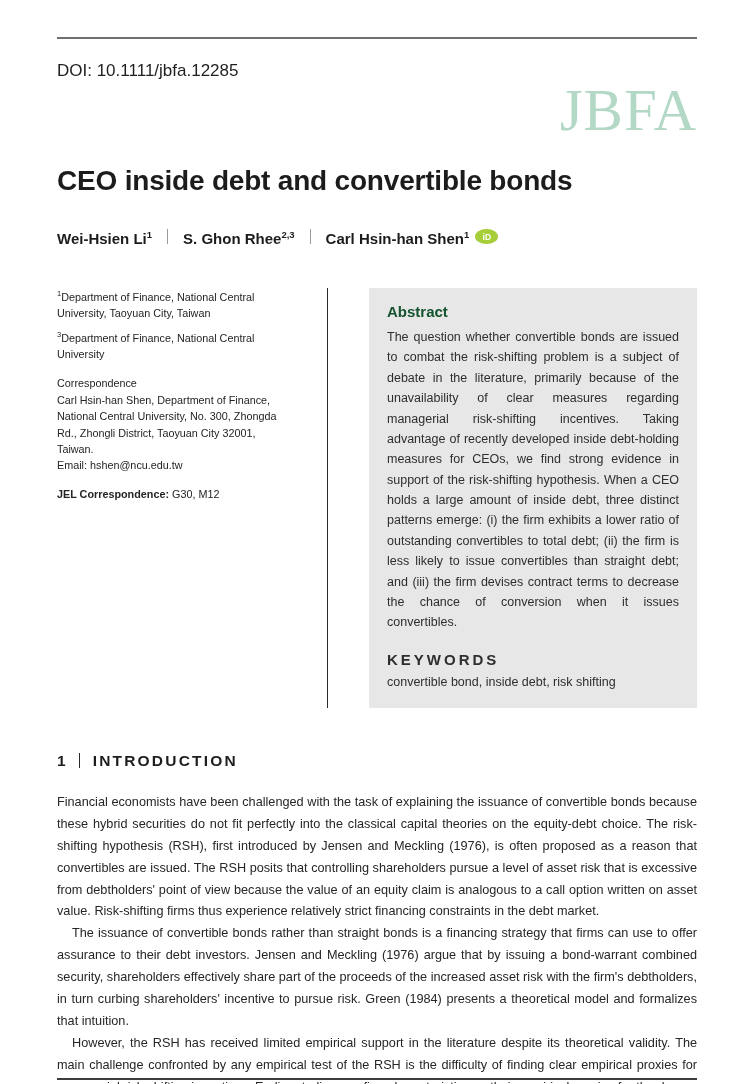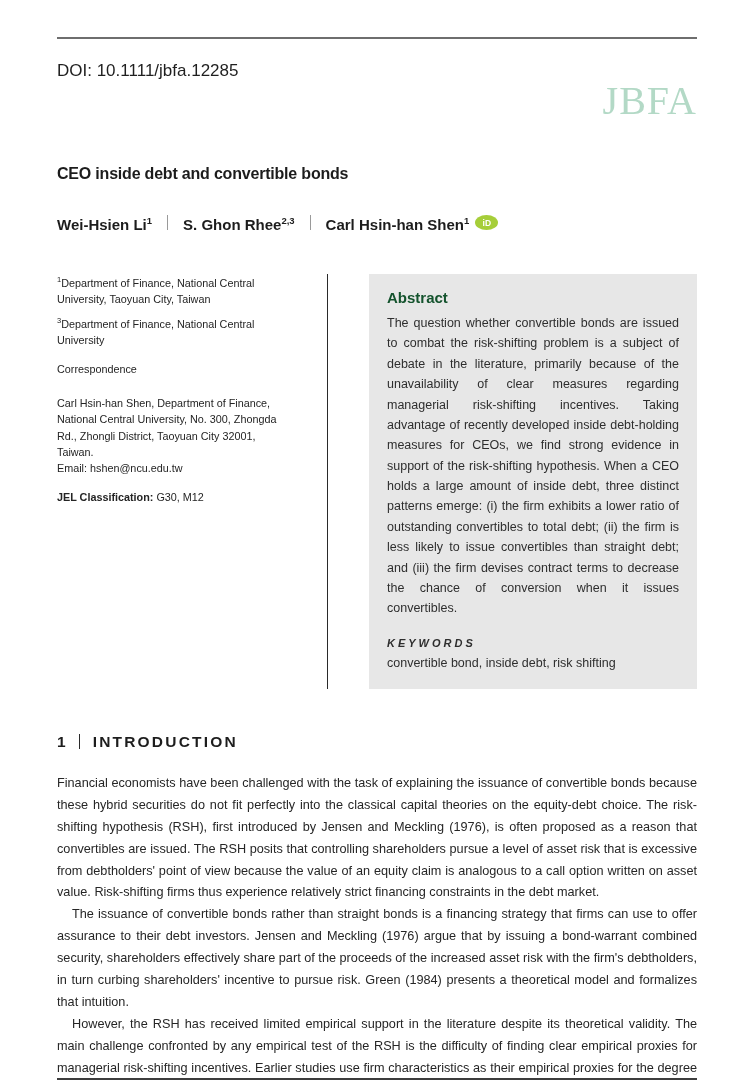--- a/index.html
+++ b/index.html
@@ -22,27 +22,27 @@
   }
   .doi {
     margin-top: 22px;
     font-size: 17px;
     color: #1f1f1f;
   }
   .journal-logo {
     position: absolute;
     top: 44px; right: 57px;
     font-family: "Liberation Serif", serif;
-    font-size: 40px;
+    font-size: 59px;
     line-height: 1;
     letter-spacing: 1px;
   }
   .article-title {
     margin-top: 84px;
-    font-size: 16px;
+    font-size: 28px;
     font-weight: 700;
     letter-spacing: -0.2px;
     color: #1c1c1c;
   }
   .authors {
     margin-top: 32px;
     font-size: 15px;
     font-weight: 700;
     color: #1c1c1c;
     display: flex;
@@ -73,21 +73,21 @@
   .side-col {
     flex: 0 0 228px;
     padding-right: 10px;
     font-size: 10.8px;
     line-height: 1.5;
     color: #242424;
   }
   .side-col .affil { margin-bottom: 8px; }
   .side-col sup { font-size: 7.5px; }
   .corr-heading { font-weight: 400; margin-top: 13px; }
-  .corr-body { margin-top: 18px; }
+  .corr-body { margin-top: 1px; }
   .jel { margin-top: 13px; }
   .jel .lbl { font-weight: 700; }
   .col-divider {
     width: 0;
     border-left: 1.5px solid #2a2a2a;
     margin-right: 9px;
   }
   .abstract-box {
     flex: 1;
     background: #e7e7e7;
@@ -101,25 +101,24 @@
     margin-bottom: 7px;
   }
   .abstract-text {
     font-size: 12.5px;
     line-height: 1.63;
     text-align: justify;
     color: #2e2e2e;
   }
   .keywords-heading {
     margin-top: 18px;
-    font-size: 11px;
+    font-size: 15px;
     font-weight: 700;
     letter-spacing: 3px;
     color: #2e2e2e;
-    font-style: italic;
   }
   .keywords-text {
     margin-top: 7px;
     font-size: 12.5px;
     color: #2e2e2e;
   }
   .section-heading {
     margin-top: 44px;
     font-size: 15.5px;
     font-weight: 700;
@@ -177,21 +176,21 @@
   </div>
 
   <div class="columns">
 
     <div class="side-col">
       <div class="affil"><sup>1</sup><span>Department of Finance, National Central University, Taoyuan City, Taiwan</span></div>
       <div class="affil"><sup>3</sup><span>Department of Finance, National Central University</span></div>
       <div class="corr-heading">Correspondence</div>
       <div class="corr-body">Carl Hsin-han Shen, Department of Finance, National Central University, No. 300, Zhongda Rd., Zhongli District, Taoyuan City 32001, Taiwan.</div>
       <div>Email: hshen@ncu.edu.tw</div>
-      <div class="jel"><span class="lbl">JEL Classification:</span> <span>G30, M12</span></div>
+      <div class="jel"><span class="lbl">JEL Correspondence:</span> <span>G30, M12</span></div>
     </div>
 
     <div class="col-divider"></div>
 
     <div class="abstract-box">
       <div class="abstract-heading">Abstract</div>
       <div class="abstract-text">The question whether convertible bonds are issued to combat the risk-shifting problem is a subject of debate in the literature, primarily because of the unavailability of clear measures regarding managerial risk-shifting incentives. Taking advantage of recently developed inside debt-holding measures for CEOs, we find strong evidence in support of the risk-shifting hypothesis. When a CEO holds a large amount of inside debt, three distinct patterns emerge: (i) the firm exhibits a lower ratio of outstanding convertibles to total debt; (ii) the firm is less likely to issue convertibles than straight debt; and (iii) the firm devises contract terms to decrease the chance of conversion when it issues convertibles.</div>
       <div class="keywords-heading">KEYWORDS</div>
       <div class="keywords-text">convertible bond, inside debt, risk shifting</div>
     </div>

